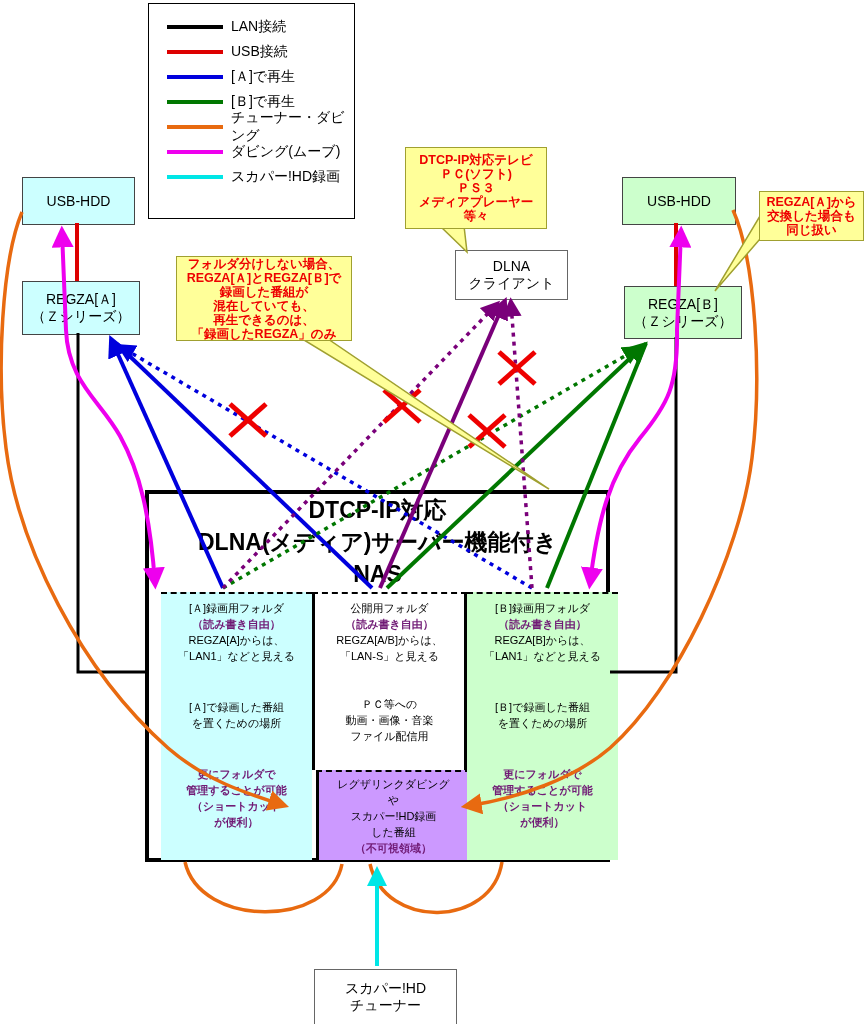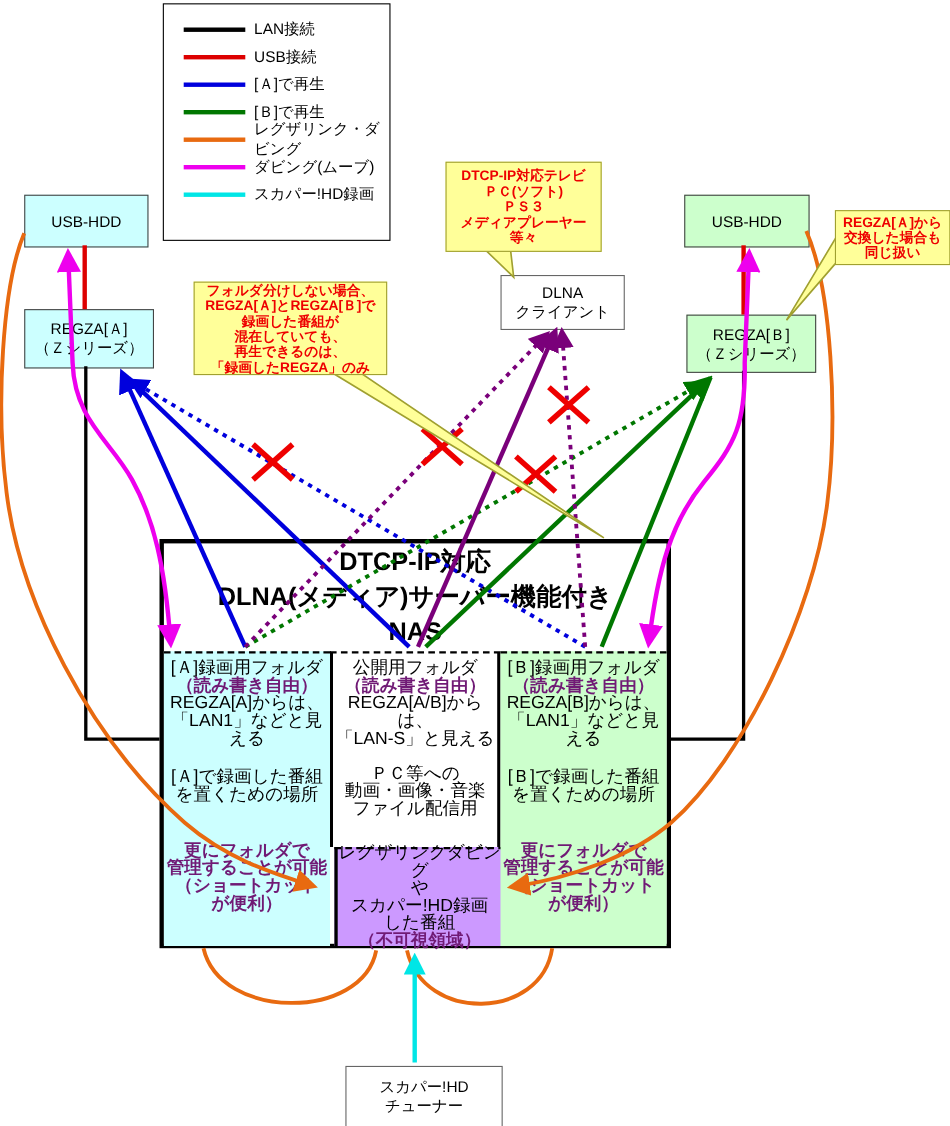--- a/index.html
+++ b/index.html
@@ -20,21 +20,21 @@
   #legend{position:absolute;left:148px;top:3px;width:207px;height:216px;background:#fff;
           border:1px solid #000;z-index:30;padding:10px 0 0 18px;box-sizing:border-box;}
   .lrow{display:flex;align-items:center;height:25px;}
   .lswatch{display:inline-block;width:56px;height:4px;margin-right:8px;flex:0 0 auto;}
   .llabel{font-size:14px;}
   #nasbox{position:absolute;left:145px;top:490px;width:465px;height:372px;border:4px solid #000;
           box-sizing:border-box;background:#fff;z-index:2;}
   #nastitle{position:absolute;left:149px;top:494px;width:457px;text-align:center;
             font-size:23px;line-height:32px;font-weight:600;z-index:3;}
   .fcol{position:absolute;border-top:2px dashed #000;box-sizing:border-box;z-index:3;
-        font-size:16px;line-height:16px;text-align:center;}
+        font-size:11px;line-height:16px;text-align:center;margin-left:12px;}
   .fblock{position:absolute;left:0;width:100%;text-align:center;}
   .red{color:#701a75;font-weight:bold;}
 </style>
 </head>
 <body>
 
 <div id="stage">
 
   <div class="box cyanbg" style="left:22px;top:177px;width:111px;height:46px;">
     <span class="pre">USB-HDD</span>
@@ -216,21 +216,21 @@
         <div class="lrow">
           <span class="lswatch" style="background: rgb(0, 0, 221);"></span>
           <span class="llabel">[Ａ]で再生</span>
         </div>
         <div class="lrow">
           <span class="lswatch" style="background: rgb(0, 119, 0);"></span>
           <span class="llabel">[Ｂ]で再生</span>
         </div>
         <div class="lrow">
           <span class="lswatch" style="background: rgb(232, 106, 16);"></span>
-          <span class="llabel">レグザリンク・ダビング</span>
+          <span class="llabel">チューナー・ダビング</span>
         </div>
         <div class="lrow">
           <span class="lswatch" style="background: rgb(238, 0, 238);"></span>
           <span class="llabel">ダビング(ムーブ)</span>
         </div>
         <div class="lrow">
           <span class="lswatch" style="background: rgb(0, 230, 230);"></span>
           <span class="llabel">スカパー!HD録画</span>
         </div>
       </div>

